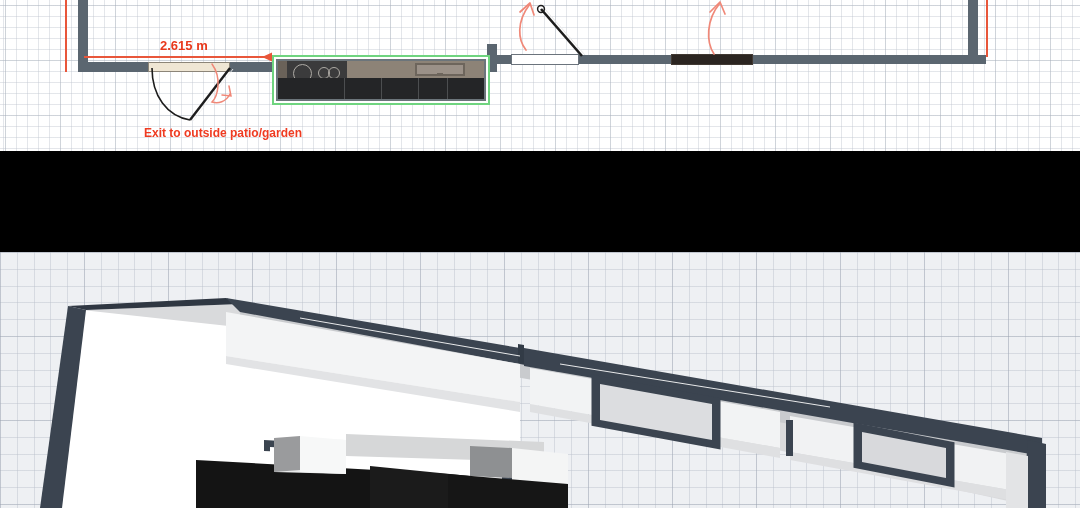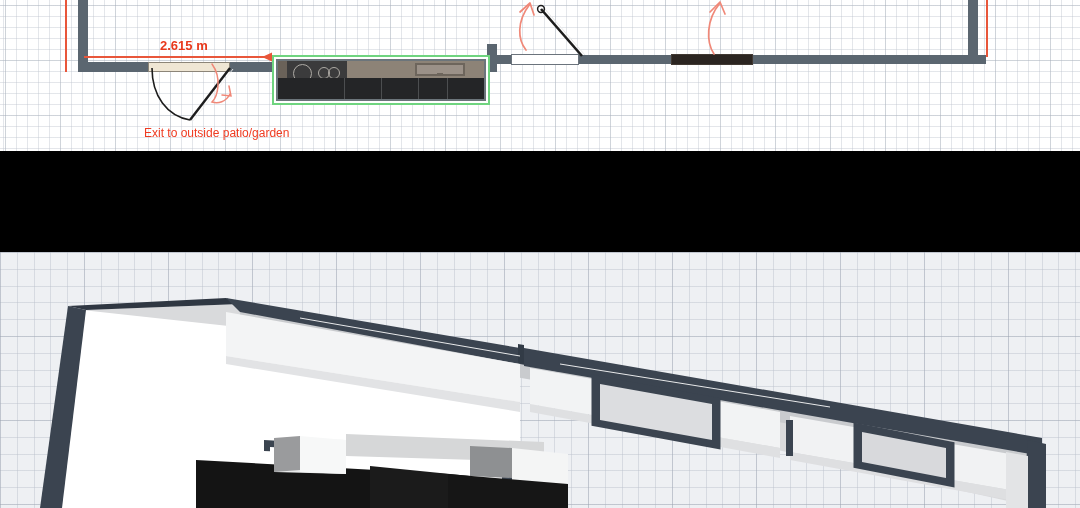--- a/index.html
+++ b/index.html
@@ -29,21 +29,21 @@
   
   .dim-line { position:absolute; background:#e8563a; }
   .dim-vert { width:2px; }
   .dim-horz { height:2px; }
   .dim-label {
     position:absolute; color:#e8391c; font-weight:bold;
     font-size:13px; white-space:nowrap;
     font-family:"Liberation Sans", sans-serif;
   }
   .annot-label {
-    position:absolute; color:#ef3b21; font-weight:normal;
+    position:absolute; color:#ef3b21; font-weight:bold;
     font-size:12px; white-space:nowrap;
     font-family:"Liberation Sans", sans-serif;
   }
 
   
   .door-panel {
     position:absolute; background:#efe6d4;
     border:1px solid #8c8578;
   }
   .door-panel-white {

